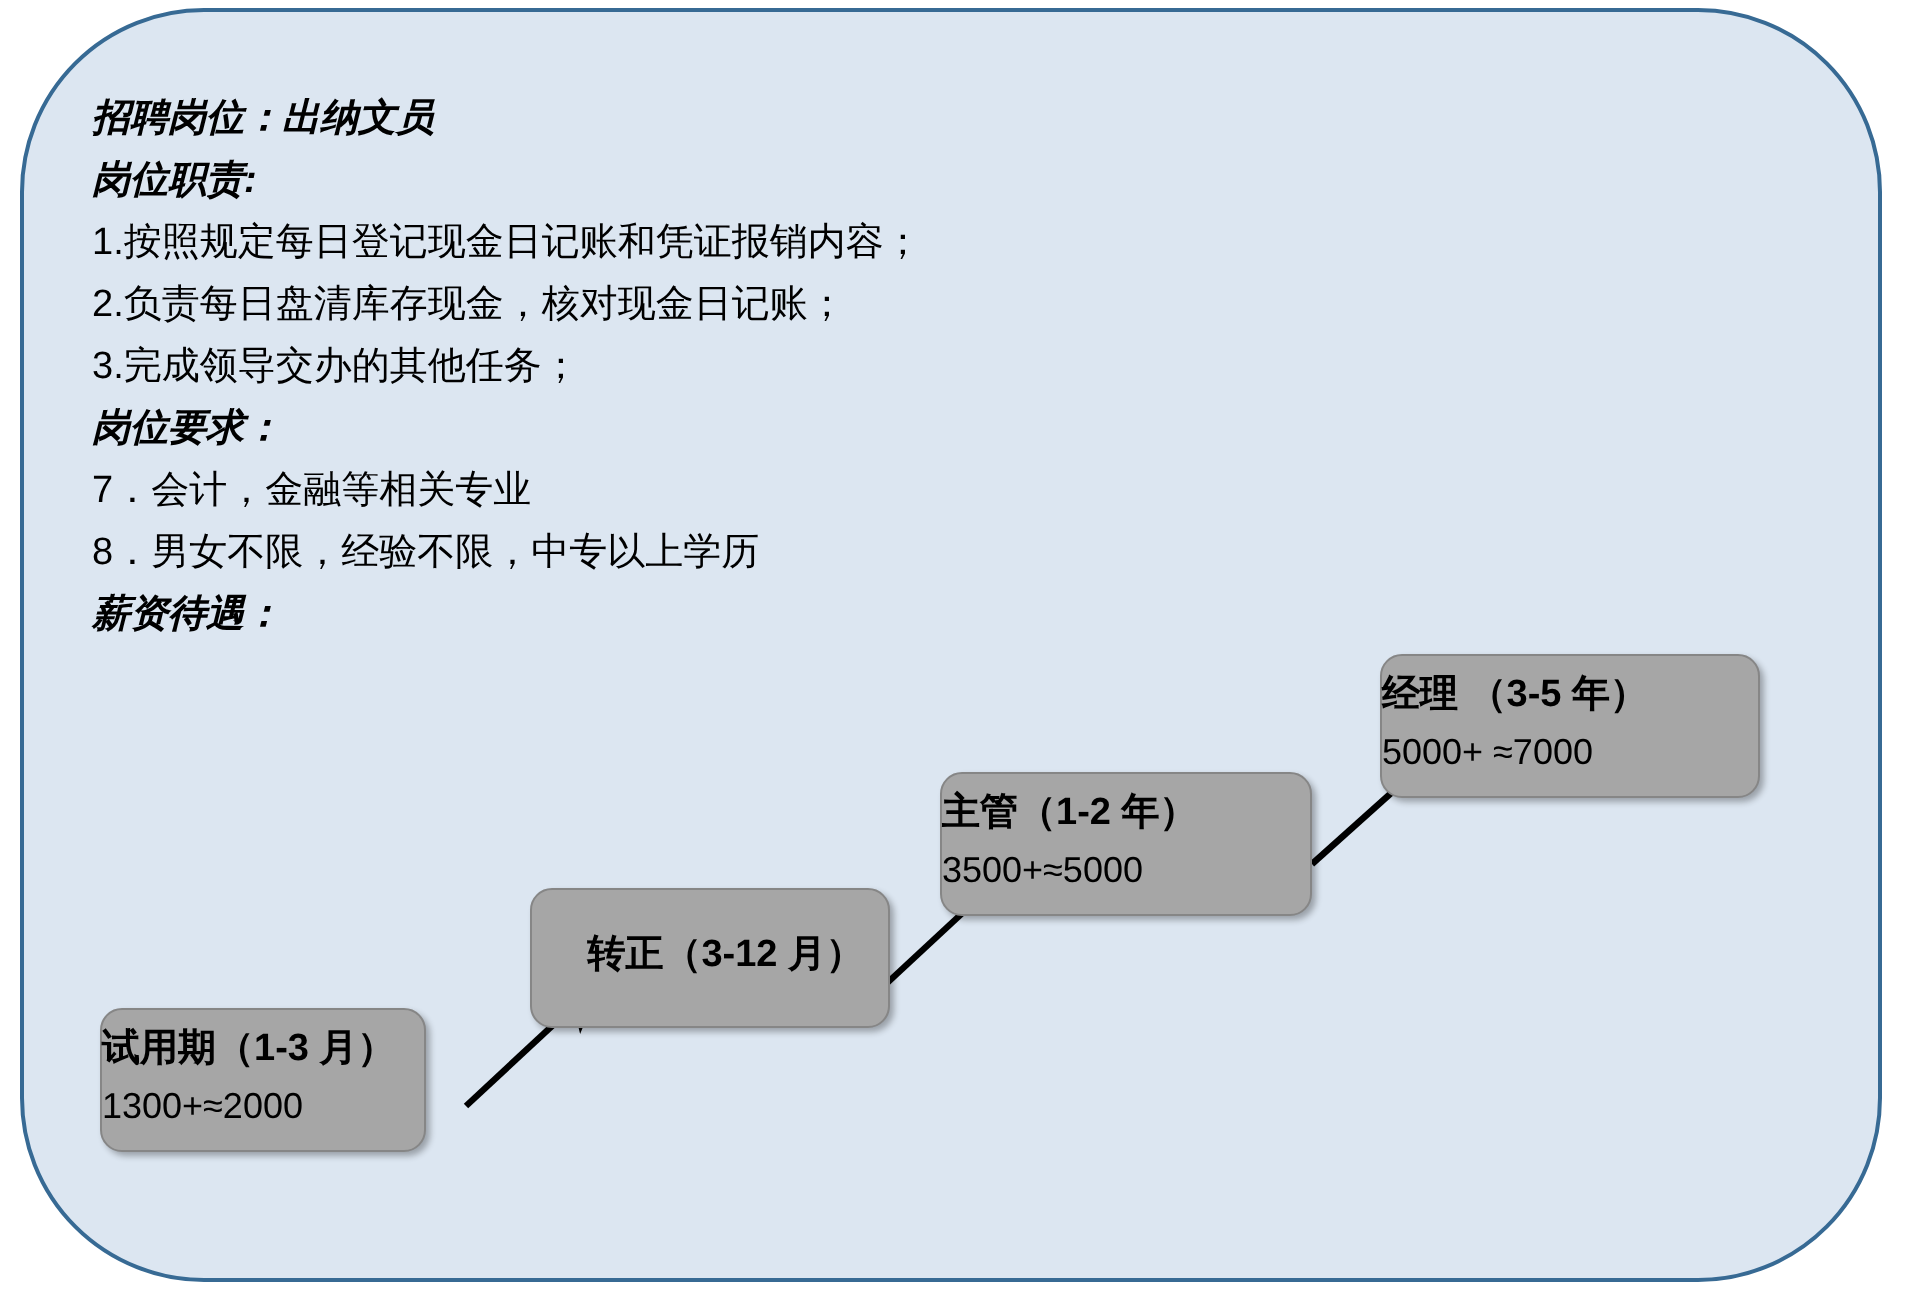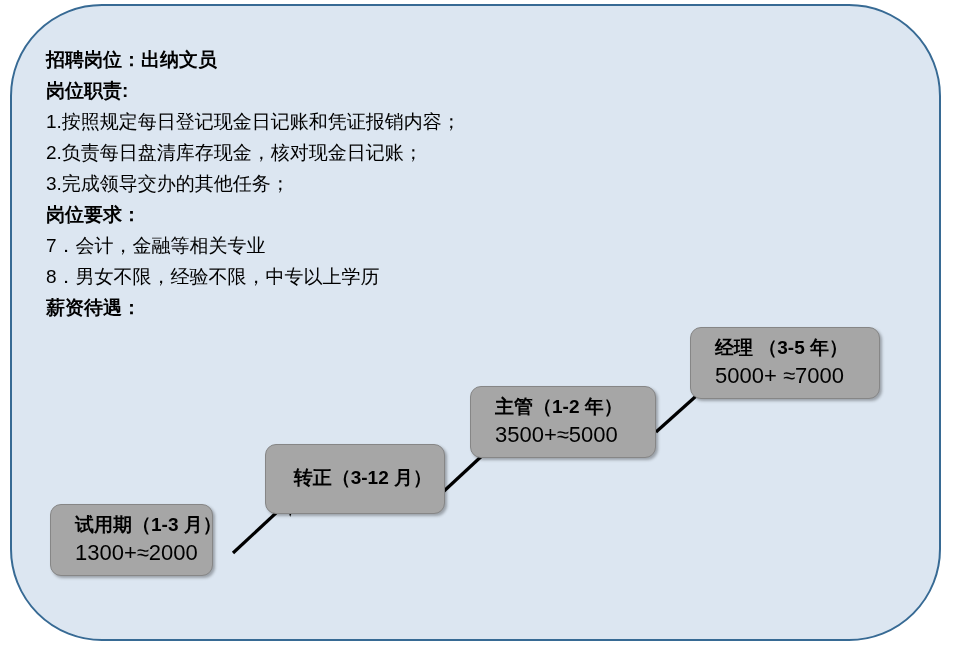--- a/index.html
+++ b/index.html
@@ -43,44 +43,45 @@
   }
   .line {
     color: #000000;
     font-size: 19px;
     line-height: 31px;
     white-space: nowrap;
     letter-spacing: 0px;
   }
   .line.bold {
     font-weight: bold;
+    font-style: italic;
   }
 
   
   .step-box {
     position: absolute;
     box-sizing: border-box;
     background: #a6a6a6;
     border: 1px solid #868686;
     border-radius: 11px;
     box-shadow: 2px 2px 3px rgba(0,0,0,0.30);
     display: flex;
     flex-direction: column;
     justify-content: center;
-    padding: 4px 12px 6px 24px;
+    padding: 4px 12px 6px 0;
   }
   .step-title {
     font-size: 19px;
     font-weight: bold;
     color: #000000;
     line-height: 28px;
     white-space: nowrap;
   }
   .step-salary {
-    font-size: 22px;
+    font-size: 18px;
     font-weight: normal;
     color: #000000;
     line-height: 28px;
     white-space: nowrap;
   }
 
   #box-1 { left: 50px;  top: 504px; width: 163px; height: 72px; }
   #box-2 { left: 265px; top: 444px; width: 180px; height: 70px; text-align: right; }
   #box-3 { left: 470px; top: 386px; width: 186px; height: 72px; }
   #box-4 { left: 690px; top: 327px; width: 190px; height: 72px; }

